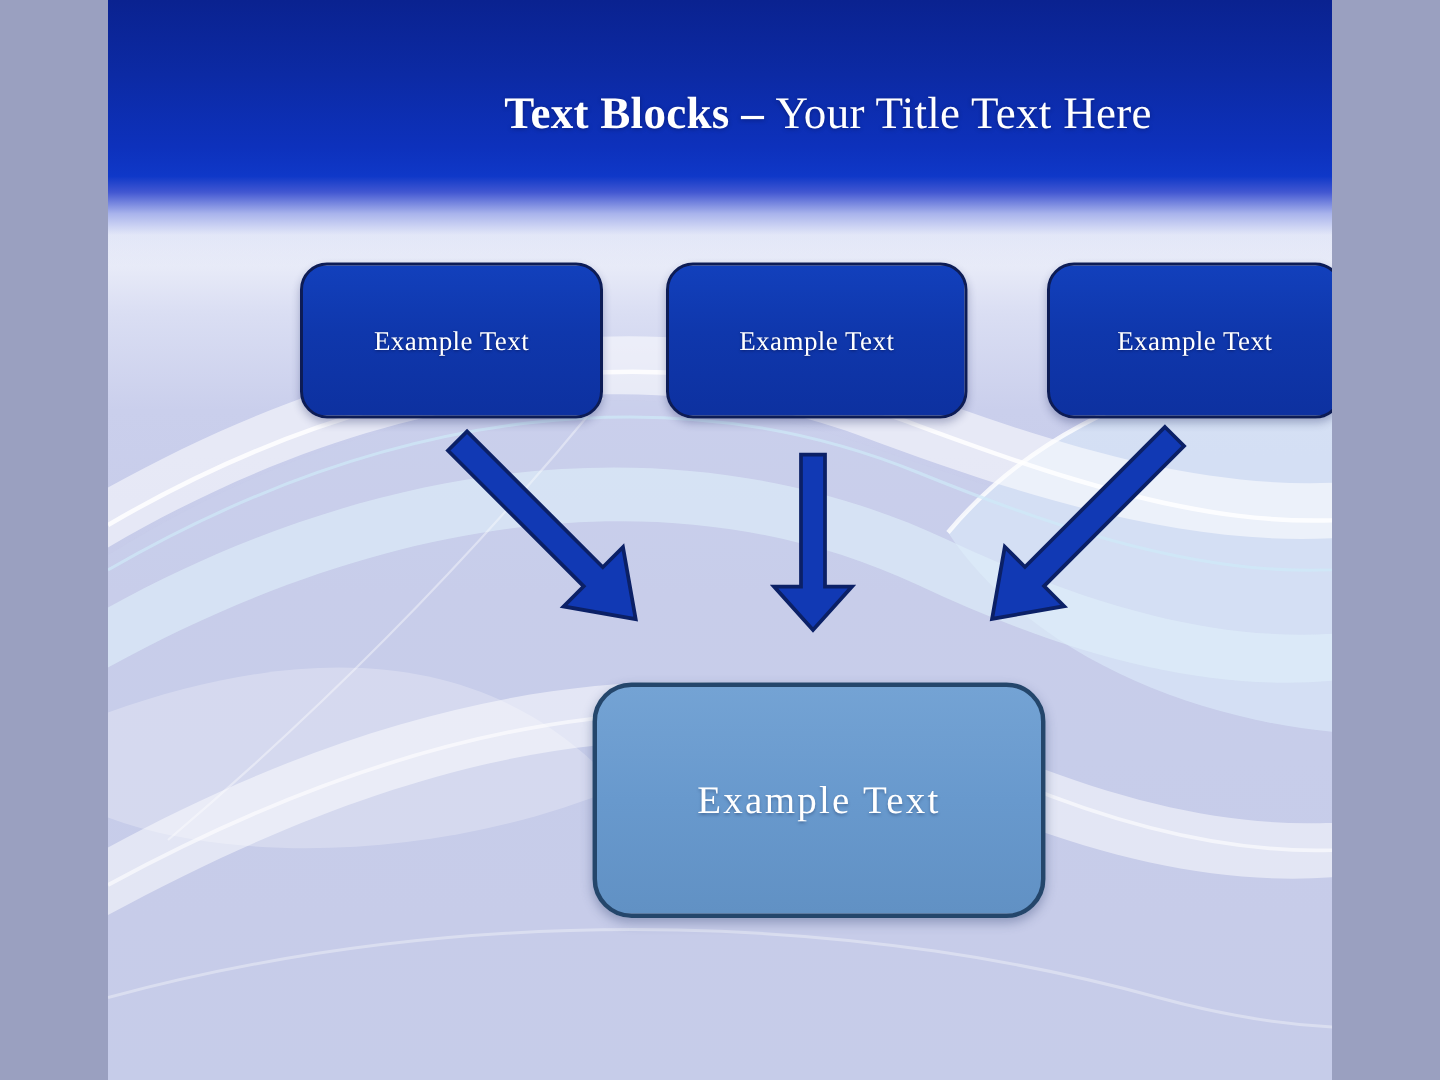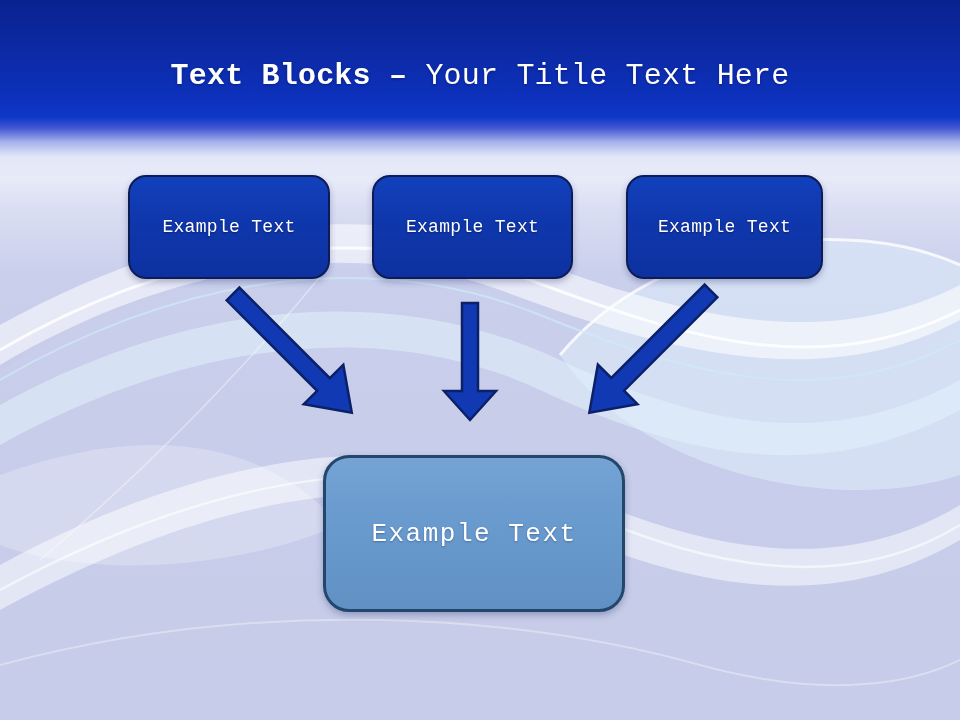--- a/index.html
+++ b/index.html
@@ -1,18 +1,18 @@
 <!DOCTYPE html>
 <html style="--header-top: #0a2290; --header-bright: #0f38c8; --background-lavender: #c5cae8; --block-fill: #0f37ac; --block-border: #0d1c55; --summary-fill: #6899cd; --summary-border: #24466b; --arrow-fill: #1139b4; --arrow-border: #0b2066; --title-color: #ffffff; --label-color: #ffffff;"><head>
 <meta charset="utf-8">
 <style>
   html,body{margin:0;padding:0;background:#9aa0c0;}
   .slide{
-    position:relative;width:960px;height:720px;overflow:hidden;
-    font-family:Liberation Mono, monospace;
+    position:relative;width:816px;height:720px;overflow:hidden;
+    font-family:Liberation Serif, serif;
     margin:0 auto;
   }
   
   .bg{
     position:absolute;inset:0;z-index:0;
     background:linear-gradient(180deg,
       #f3f5fc 0%, #f3f5fc 21%, #dadef3 29%,
       #cacfec 38%, #c6cbe9 55%, #c3c8e6 100%);
   }
   

